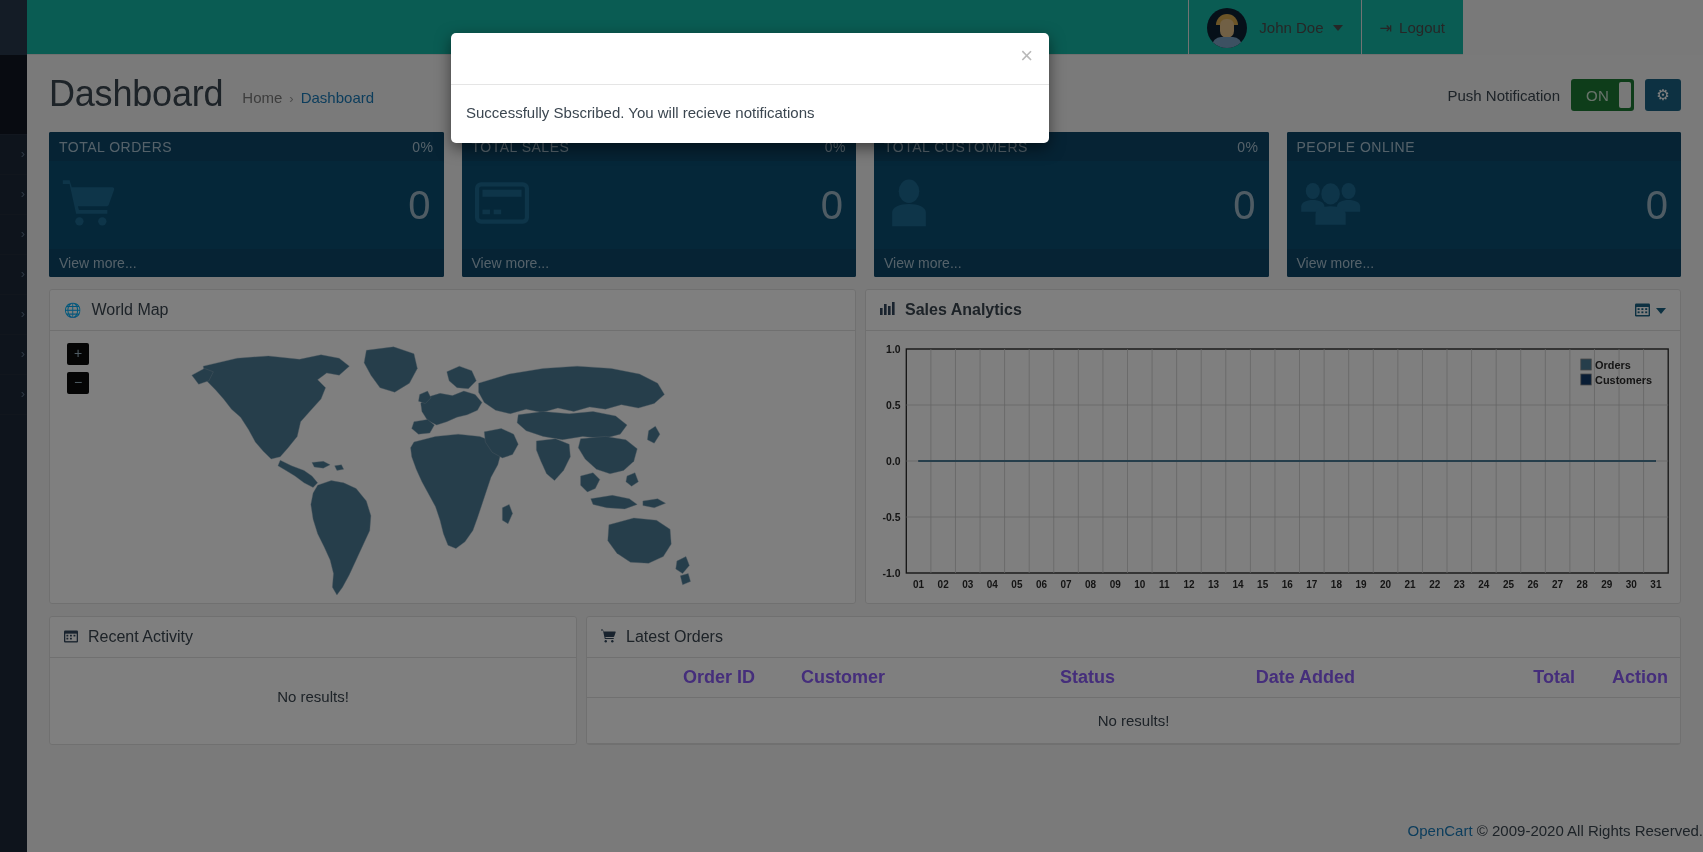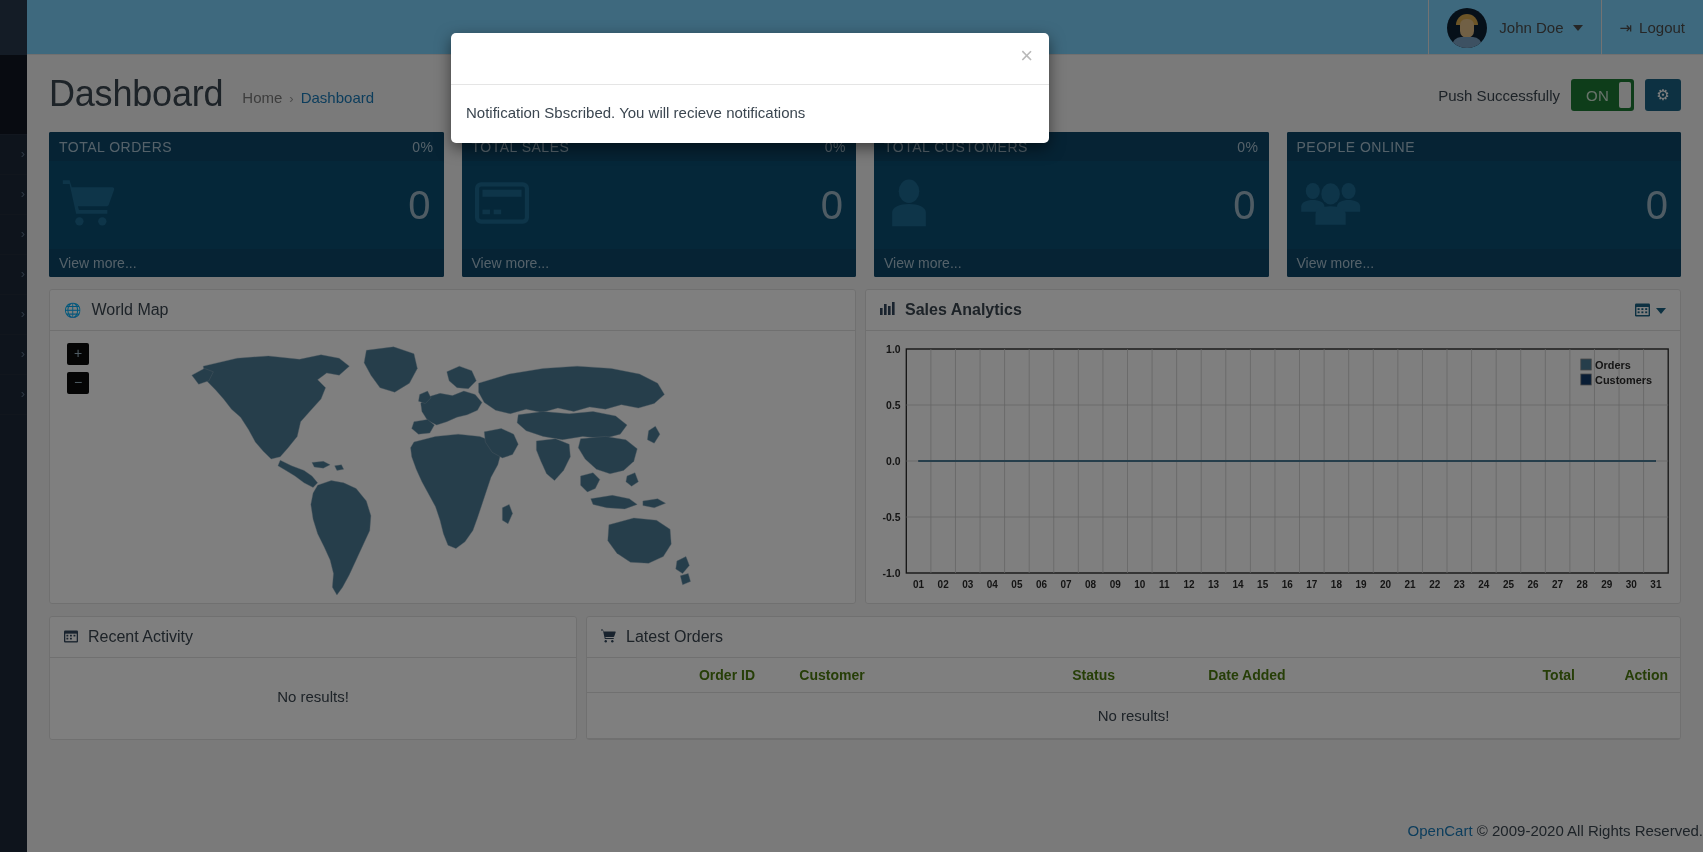--- a/index.html
+++ b/index.html
@@ -38,22 +38,22 @@
     border-bottom: 1px solid #222c3a;
   }
   #sidebar .sb-item .chev {
     position: absolute; right: 2px; top: 12px;
     color: #5a6e86; font-size: 13px; line-height: 1;
   }
 
   
   #topbar {
     position: absolute; left: 27px; top: 0;
-    width: 1676px; height: 55px;
-    background: #7dd3fc;
+    width: 1436px; height: 55px;
+    background: #14b8a6;
     border-bottom: 1px solid #e0e0e0;
     z-index: 20;
   }
   #topbar-right {
     position: absolute; right: 0; top: 0; height: 55px;
     display: flex; align-items: stretch;
   }
   .tb-cell {
     display: flex; align-items: center;
     padding: 0 18px;
@@ -209,25 +209,25 @@
 
   
   #bot-row { display: flex; gap: 9px; padding: 12px 22px 0 22px; }
   #activity-panel { width: 528px; }
   #orders-panel { flex: 1; }
   .empty-msg {
     text-align: center; color: #3b4650; font-size: 15px; padding: 18px 0;
   }
   table.ordertbl { width: 100%; border-collapse: collapse; }
   table.ordertbl th {
-    font-size: 14px; color: #4d7c0f; font-weight: bold;
+    font-size: 18px; color: #8b5cf6; font-weight: bold;
     padding: 9px 12px; border-bottom: 1px solid #e1e1e1;
     text-align: right; white-space: nowrap;
   }
-  table.ordertbl th.lft { text-align: center; }
+  table.ordertbl th.lft { text-align: right; }
   table.ordertbl th.ctr { }
   table.ordertbl td {
     padding: 14px 12px; text-align: center; font-size: 15px; color: #3b4650;
     border-bottom: 1px solid #e1e1e1;
   }
 
   
   #footer {
     position: absolute; left: 0; bottom: 0; width: 100%;
     text-align: right; padding: 13px 0; font-size: 15px; color: #3b4650;
@@ -306,21 +306,21 @@
   <div id="content">
 
     <div id="page-head">
       <div id="page-title">Dashboard</div>
       <div id="breadcrumb">
         <span class="crumb">Home</span>
         <span class="sep">›</span>
         <span class="crumb active">Dashboard</span>
       </div>
       <div id="push-area">
-        <span id="push-label">Push Successfully</span>
+        <span id="push-label">Push Notification</span>
         <div id="push-toggle">
           <span class="lbl">ON</span>
           <span class="knob"></span>
         </div>
         <div id="push-gear">
           <span>⚙</span>
         </div>
       </div>
     </div>
 
@@ -650,17 +650,17 @@
     </div>
   </div>
 
   <div id="backdrop"></div>
 
   <div id="modal">
     <div id="modal-head">
       <button id="modal-close">×</button>
     </div>
     <div id="modal-body">
-      <span>Notification Sbscribed. You will recieve notifications</span>
+      <span>Successfully Sbscribed. You will recieve notifications</span>
     </div>
   </div>
 
 </div>
 
 </body></html>

